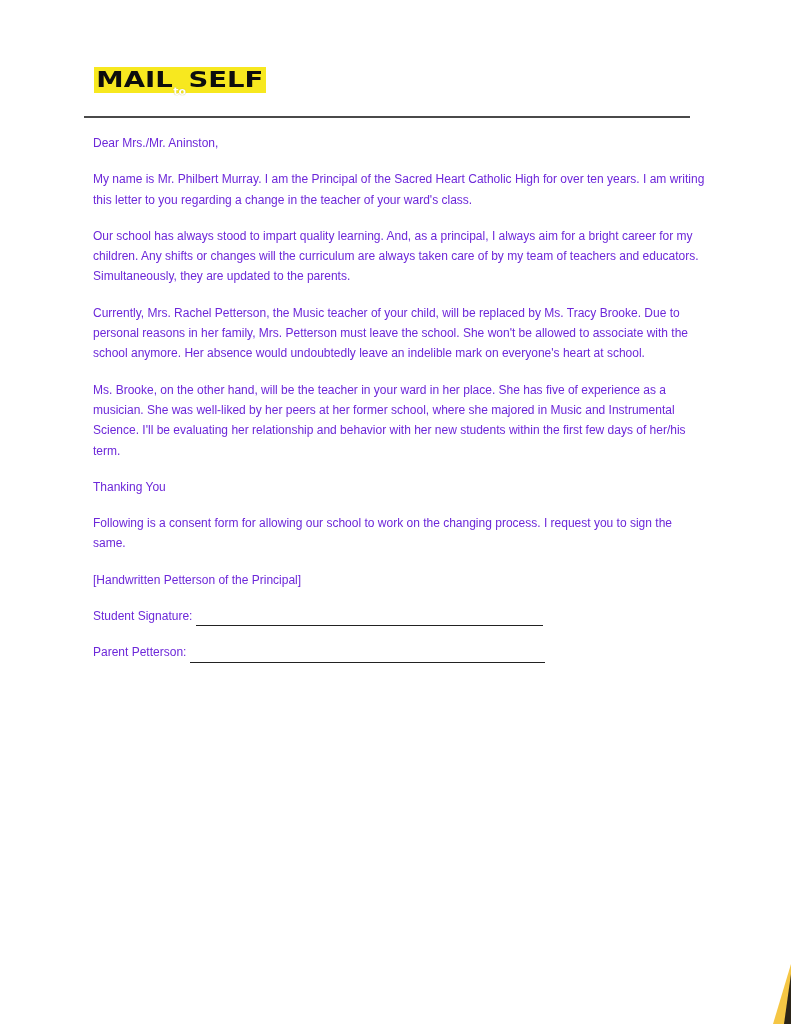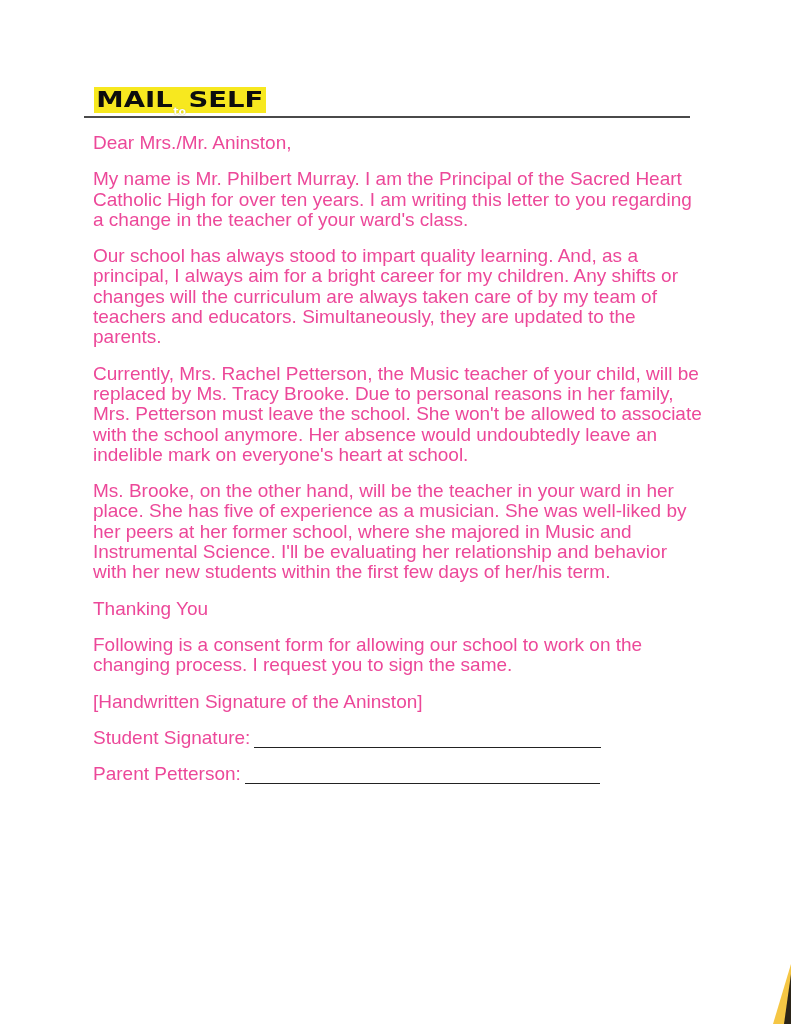--- a/index.html
+++ b/index.html
@@ -22,21 +22,20 @@
       width: 172px;
       height: 26px;
       background: #f7e81f;
       display: flex;
       align-items: center;
       justify-content: center;
       font-family: "DejaVu Sans", sans-serif;
       font-weight: 900;
       letter-spacing: 0px;
       line-height: 1;
-      margin-top: 20px;
     }
     .logo .big {
       font-size: 22px;
       color: #0d0d0d;
       font-weight: bold;
       transform: scaleX(1.25);
       display: inline-block;
     }
     .logo .mail { margin-right: 6px; }
     .logo .self { margin-left: 8px; }
@@ -55,23 +54,23 @@
       top: 116px;
       width: 606px;
       height: 2px;
       background: #4a4a4a;
     }
     .letter {
       position: absolute;
       left: 93px;
       top: 133px;
       width: 612px;
-      font-size: 19px;
+      font-size: 12px;
       line-height: 20.3px;
-      color: #ec4899;
+      color: #6d28d9;
     }
     .letter p {
       margin: 0 0 16px 0;
     }
     .sig-row {
       display: flex;
       align-items: flex-end;
       margin: 3px 0 16px 0;
     }
     .sig-line {
@@ -102,21 +101,21 @@
 <div class="rule"></div>
 
 <div class="letter">
   <p>Dear Mrs./Mr. Aninston,</p>
   <p>My name is Mr. Philbert Murray. I am the Principal of the Sacred Heart Catholic High for over ten years. I am writing this letter to you regarding a change in the teacher of your ward's class.</p>
   <p>Our school has always stood to impart quality learning. And, as a principal, I always aim for a bright career for my children. Any shifts or changes will the curriculum are always taken care of by my team of teachers and educators. Simultaneously, they are updated to the parents.</p>
   <p>Currently, Mrs. Rachel Petterson, the Music teacher of your child, will be replaced by Ms. Tracy Brooke. Due to personal reasons in her family, Mrs. Petterson must leave the school. She won't be allowed to associate with the school anymore. Her absence would undoubtedly leave an indelible mark on everyone's heart at school.</p>
   <p>Ms. Brooke, on the other hand, will be the teacher in your ward in her place. She has five of experience as a musician. She was well-liked by her peers at her former school, where she majored in Music and Instrumental Science. I'll be evaluating her relationship and behavior with her new students within the first few days of her/his term.</p>
   <p>Thanking You</p>
   <p>Following is a consent form for allowing our school to work on the changing process. I request you to sign the same.</p>
-  <p>[Handwritten Signature of the Aninston]</p>
+  <p>[Handwritten Petterson of the Principal]</p>
   <div class="sig-row">
     <span>Student Signature:</span>
     <span class="sig-line student"></span>
   </div>
   <div class="sig-row">
     <span>Parent Petterson:</span>
     <span class="sig-line parent"></span>
   </div>
 </div>
 

